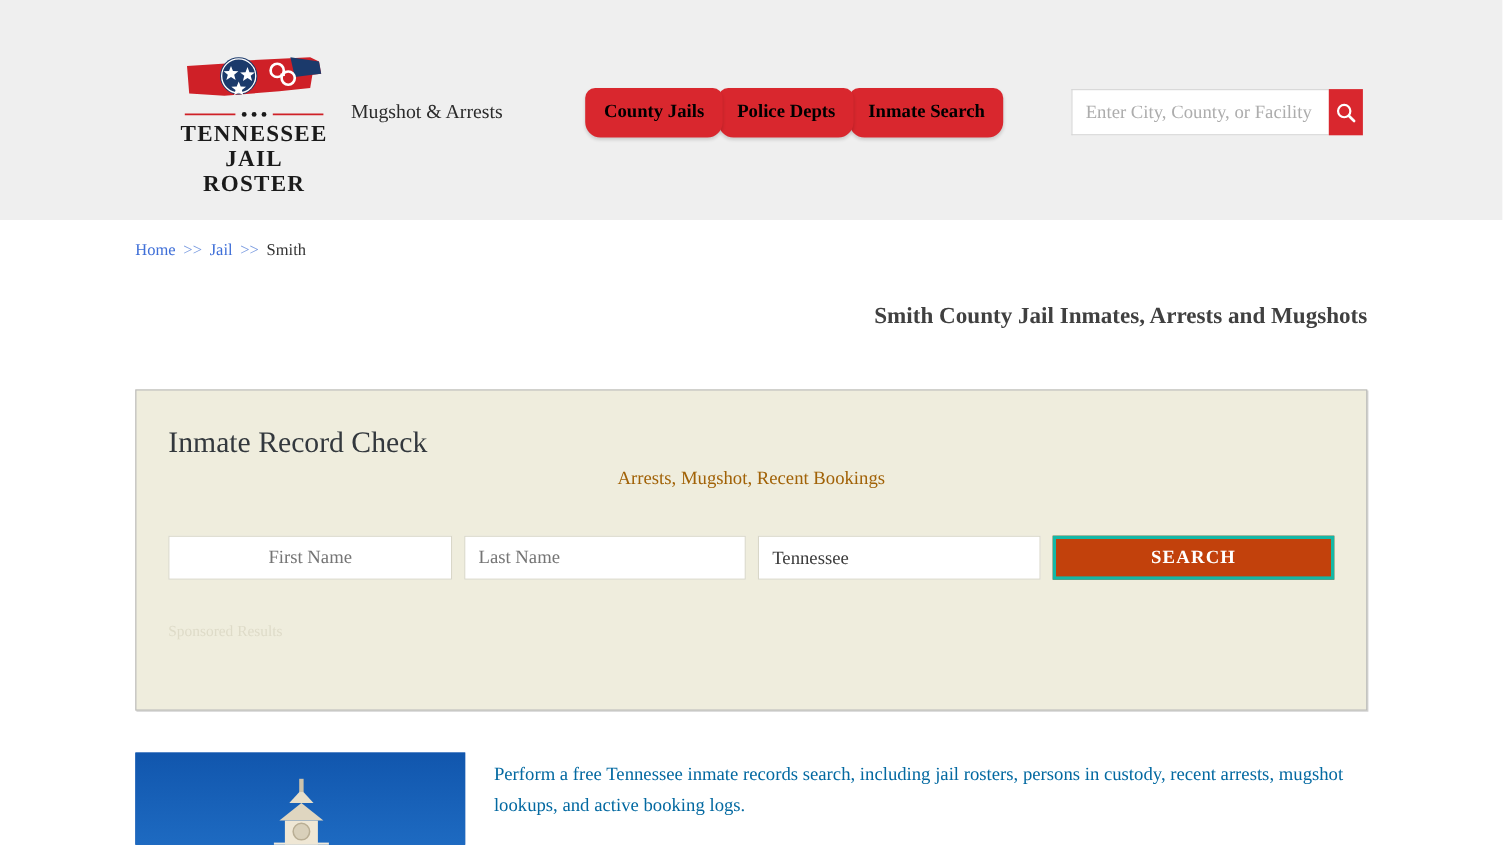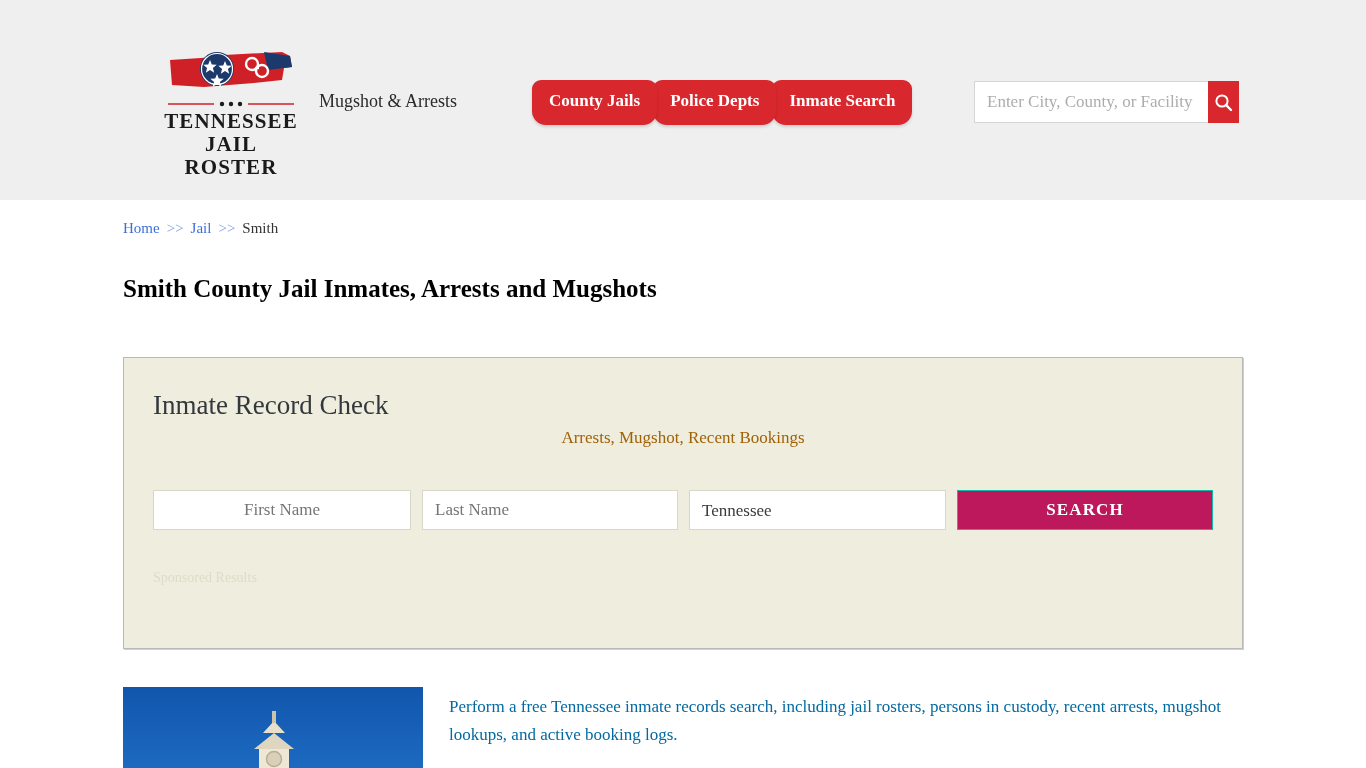--- a/index.html
+++ b/index.html
@@ -63,21 +63,21 @@
 
   .nav {
     position: absolute;
     left: 409px;
     top: 80px;
     display: flex;
     align-items: flex-start;
   }
   .nav-tab {
     background: #d9272e;
-    color: #ffffff;
+    color: #000000;
     font-family: "Liberation Serif", serif;
     font-weight: bold;
     font-size: 17px;
     padding: 11px 17px 14px 17px;
     border-radius: 9px 9px 14px 14px;
     box-shadow: 0 2px 3px rgba(0,0,0,0.14);
     white-space: nowrap;
     cursor: pointer;
     margin-right: -4px;
     position: relative;
@@ -122,24 +122,24 @@
     padding-top: 20px;
     font-size: 15px;
     color: #333333;
     font-family: "Liberation Serif", serif;
   }
   .breadcrumb a { color: #3f6fd8; text-decoration: none; cursor: pointer; }
   .breadcrumb .sep { color: #7a9be0; margin: 0 7px; }
   .breadcrumb .current { color: #333333; }
 
   .page-title {
-    text-align: left;
-    font-size: 25px;
+    text-align: right;
+    font-size: 21px;
     font-weight: bold;
-    color: #000000;
+    color: #404040;
     margin: 38px 0 0 0;
     font-family: "Liberation Serif", serif;
   }
 
   
   .record-panel {
     margin-top: 54px;
     border: 1px solid #b9b9b9;
     background: #efeddd;
     box-shadow: inset 0 0 0 3px #efeddd, 1px 1px 0 #cfcfcf;
@@ -189,22 +189,22 @@
     background-position:
       calc(100% - 20px) 18px,
       calc(100% - 14px) 18px;
     background-size: 6px 6px, 6px 6px;
     background-repeat: no-repeat;
     cursor: pointer;
   }
   .search-btn {
     width: 258px;
     height: 40px;
-    background: #be185d;
-    border: 1px solid #14b8a6;
+    background: #c2410c;
+    border: 3px solid #14b8a6;
     color: #ffffff;
     font-family: "Liberation Serif", serif;
     font-weight: bold;
     font-size: 17px;
     letter-spacing: 1.1px;
     cursor: pointer;
   }
   .sponsored {
     margin-top: 40px;
     font-size: 14px;

